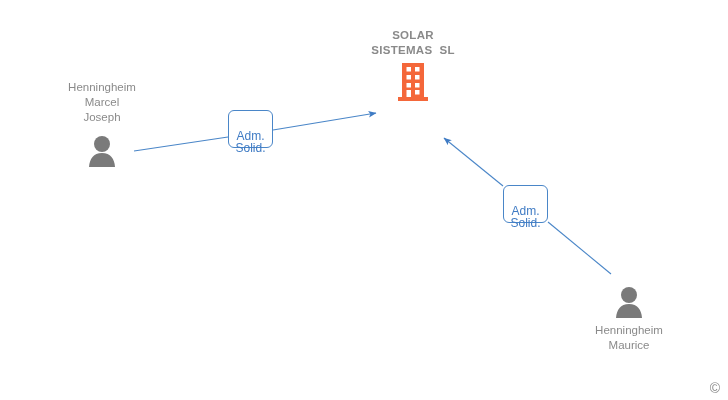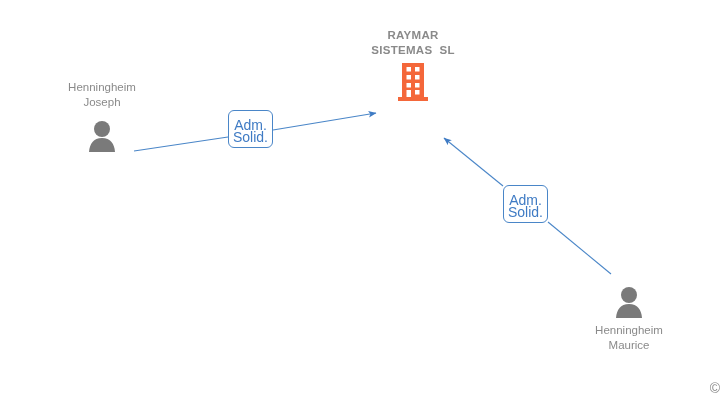--- a/index.html
+++ b/index.html
@@ -90,24 +90,24 @@
   }
 
   
   .rel-label {
     position: absolute;
     box-sizing: border-box;
     border: 1px solid #4a86c8;
     border-radius: 6px;
     background: #ffffff;
     color: #3f7bc4;
-    font-size: 14px;
+    font-size: 12px;
     line-height: 12px;
     text-align: center;
-    padding-top: 8px;
+    padding-top: 19px;
     box-shadow: 0 0 0 0 rgba(0,0,0,0);
   }
   .rel-label .ln {
     display: block;
     white-space: pre;
   }
   #rel-left {
     left: 228px;
     top: 110px;
     width: 45px;
@@ -160,21 +160,21 @@
 
     <line x1="134" y1="151" x2="228" y2="137" stroke="#4a86c8" stroke-width="1.2"></line>
     <line x1="273" y1="130" x2="376" y2="113" stroke="#4a86c8" stroke-width="1.2" marker-end="url(#arrow-head)"></line>
 
     <line x1="611" y1="274" x2="548" y2="222" stroke="#4a86c8" stroke-width="1.1"></line>
     <line x1="503" y1="186" x2="444" y2="138" stroke="#4a86c8" stroke-width="1.1" marker-end="url(#arrow-head)"></line>
   </svg>
 
   <div class="company-node">
     <div class="company-title">
-      <span class="ln">RAYMAR</span>
+      <span class="ln">SOLAR</span>
       <span class="ln">SISTEMAS  SL</span>
     </div>
     <div class="building-wrap">
       <svg width="30" height="38" viewBox="0 0 30 38" xmlns="http://www.w3.org/2000/svg">
         <rect x="4" y="0" width="22" height="34" fill="#f4673a"></rect>
         <rect x="0" y="34" width="30" height="4" fill="#f4673a"></rect>
         <rect x="8.5" y="4" width="4.5" height="4.5" fill="#ffffff"></rect>
         <rect x="17" y="4" width="4.5" height="4.5" fill="#ffffff"></rect>
         <rect x="8.5" y="12" width="4.5" height="4.5" fill="#ffffff"></rect>
         <rect x="17" y="12" width="4.5" height="4.5" fill="#ffffff"></rect>
@@ -182,20 +182,21 @@
         <rect x="17" y="20" width="4.5" height="4.5" fill="#ffffff"></rect>
         <rect x="8.5" y="27" width="4.5" height="7" fill="#ffffff"></rect>
         <rect x="17" y="27" width="4.5" height="4.5" fill="#ffffff"></rect>
       </svg>
     </div>
   </div>
 
   <div class="person-node" id="person-left">
     <div class="person-name">
       <span class="ln">Henningheim</span>
+      <span class="ln">Marcel</span>
       <span class="ln">Joseph</span>
     </div>
     <div class="person-wrap">
       <svg width="30" height="32" viewBox="0 0 30 32" xmlns="http://www.w3.org/2000/svg">
         <circle cx="15" cy="9" r="8" fill="#7a7a7a"></circle>
         <path d="M15 18 C6.5 18 2.5 24 2 32 L28 32 C27.5 24 23.5 18 15 18 Z" fill="#7a7a7a"></path>
       </svg>
     </div>
   </div>
 

